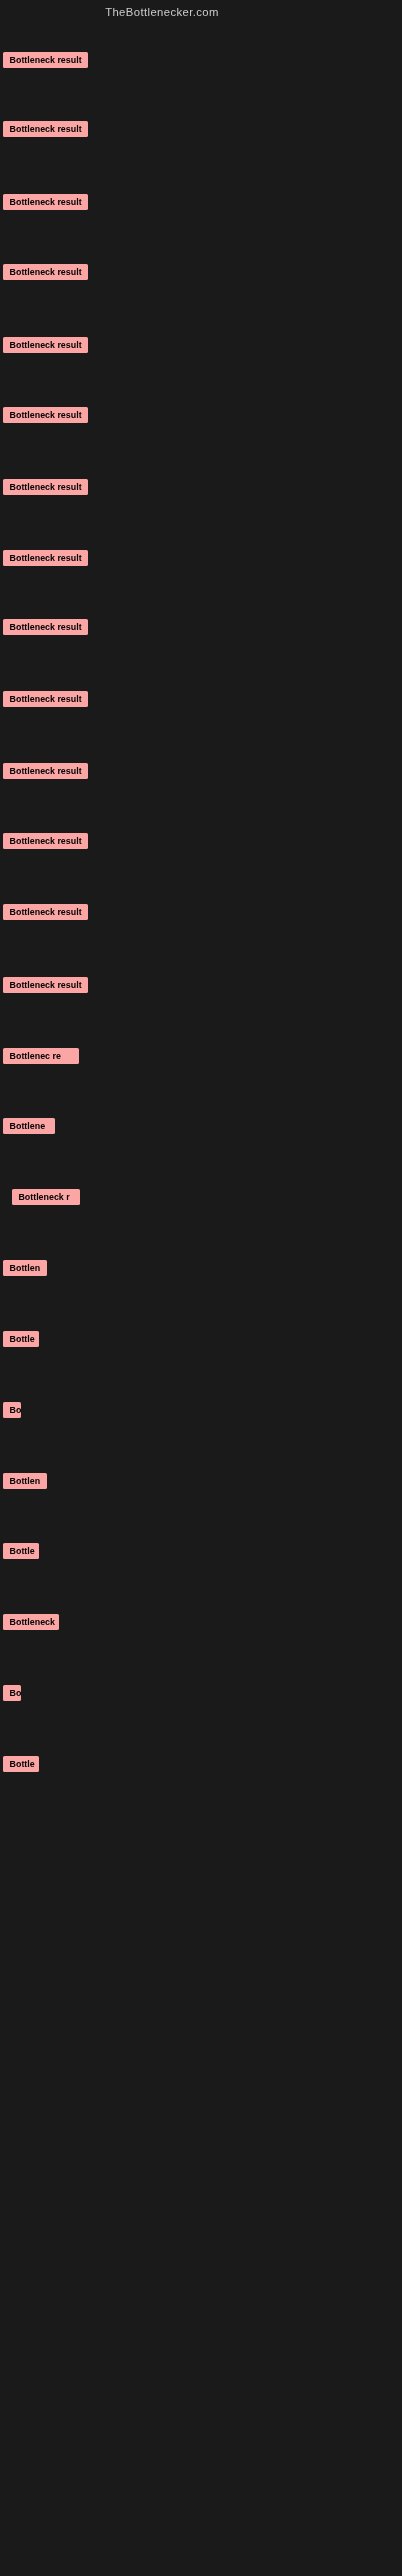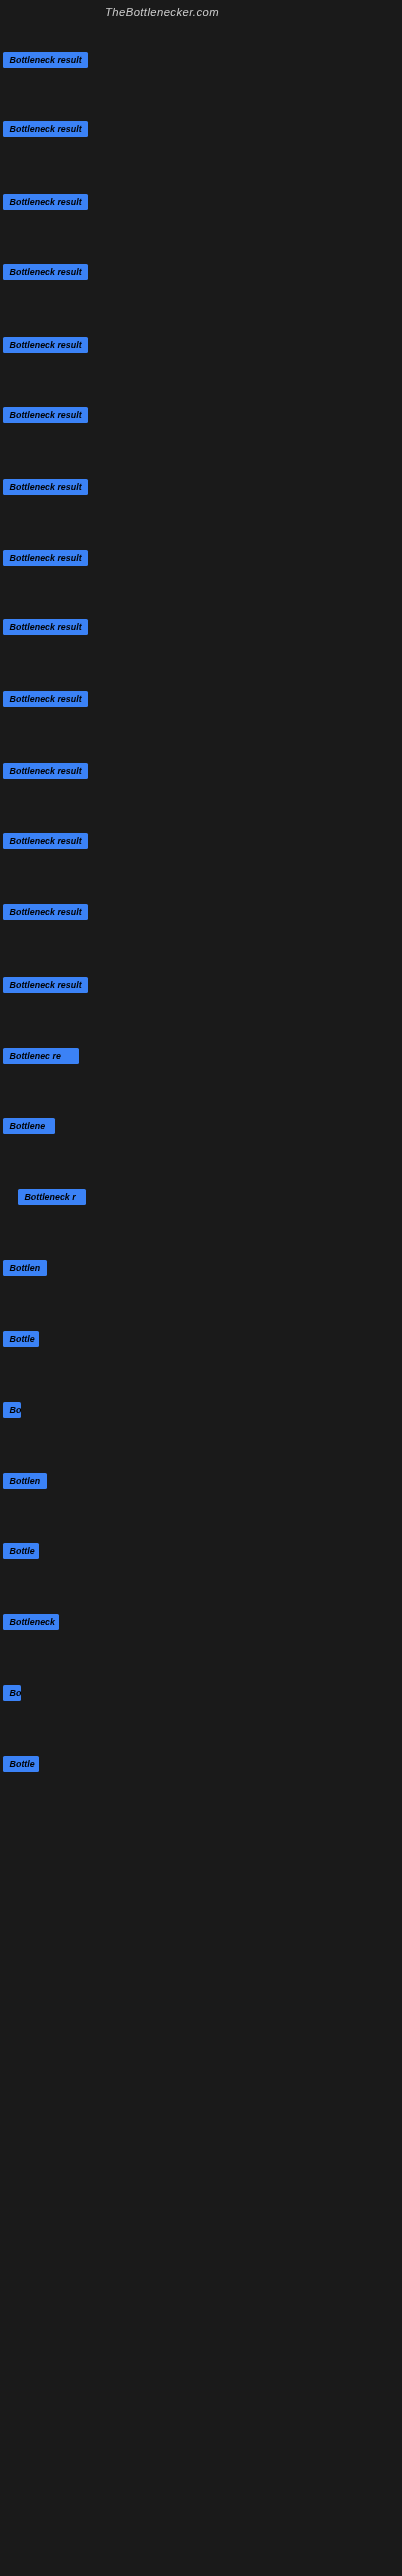--- a/index.html
+++ b/index.html
@@ -19,55 +19,55 @@
     .site-title {
       text-align: center;
       color: #cccccc;
       font-size: 11.3px;
       padding: 6.4px 0 3.2px 0;
       letter-spacing: 0.4px;
     }
 
     .bottleneck-badge {
       display: inline-block;
-      background-color: #3b82f6;
+      background-color: #fca5a5;
       color: #000000;
       font-size: 8.9px;
       font-weight: bold;
       padding: 3.2px 6.4px;
       border-radius: 1.6px;
       white-space: nowrap;
       overflow: hidden;
     }
   </style>
 </head>
 <body>
 
-<div style="position: relative; width: 324px; min-height: 2576px; font-style: italic;">
+<div style="position: relative; width: 324px; min-height: 2576px;">
   <div class="site-title">TheBottlenecker.com</div>
 
   <div id="items-container" style="position: relative;">
   <div style="position: relative; height: 1852px;">
         <div style="position: absolute; top: 30px; left: 3.2px;"><div class="bottleneck-badge">Bottleneck result</div></div>
         <div style="position: absolute; top: 99px; left: 3.2px;"><div class="bottleneck-badge">Bottleneck result</div></div>
         <div style="position: absolute; top: 172px; left: 3.2px;"><div class="bottleneck-badge">Bottleneck result</div></div>
         <div style="position: absolute; top: 242px; left: 3.2px;"><div class="bottleneck-badge">Bottleneck result</div></div>
         <div style="position: absolute; top: 315px; left: 3.2px;"><div class="bottleneck-badge">Bottleneck result</div></div>
         <div style="position: absolute; top: 385px; left: 3.2px;"><div class="bottleneck-badge">Bottleneck result</div></div>
         <div style="position: absolute; top: 457px; left: 3.2px;"><div class="bottleneck-badge">Bottleneck result</div></div>
         <div style="position: absolute; top: 528px; left: 3.2px;"><div class="bottleneck-badge">Bottleneck result</div></div>
         <div style="position: absolute; top: 597px; left: 3.2px;"><div class="bottleneck-badge">Bottleneck result</div></div>
         <div style="position: absolute; top: 669px; left: 3.2px;"><div class="bottleneck-badge">Bottleneck result</div></div>
         <div style="position: absolute; top: 741px; left: 3.2px;"><div class="bottleneck-badge">Bottleneck result</div></div>
         <div style="position: absolute; top: 811px; left: 3.2px;"><div class="bottleneck-badge">Bottleneck result</div></div>
         <div style="position: absolute; top: 882px; left: 3.2px;"><div class="bottleneck-badge">Bottleneck result</div></div>
         <div style="position: absolute; top: 955px; left: 3.2px;"><div class="bottleneck-badge">Bottleneck result</div></div>
         <div style="position: absolute; top: 1026px; left: 3.2px;"><div class="bottleneck-badge" style="width: 76px; overflow: hidden;">Bottlenec re</div></div>
         <div style="position: absolute; top: 1096px; left: 3.2px;"><div class="bottleneck-badge" style="width: 52px; overflow: hidden;">Bottlene</div></div>
-        <div style="position: absolute; top: 1167px; left: 18px;"><div class="bottleneck-badge" style="width: 68px; overflow: hidden;">Bottleneck r</div></div>
+        <div style="position: absolute; top: 1167px; left: 12px;"><div class="bottleneck-badge" style="width: 68px; overflow: hidden;">Bottleneck r</div></div>
         <div style="position: absolute; top: 1238px; left: 3.2px;"><div class="bottleneck-badge" style="width: 44px; overflow: hidden;">Bottlen</div></div>
         <div style="position: absolute; top: 1309px; left: 3.2px;"><div class="bottleneck-badge" style="width: 36px; overflow: hidden;">Bottle</div></div>
         <div style="position: absolute; top: 1380px; left: 3.2px;"><div class="bottleneck-badge" style="width: 17.7px; overflow: hidden;">Bo</div></div>
         <div style="position: absolute; top: 1451px; left: 3.2px;"><div class="bottleneck-badge" style="width: 44px; overflow: hidden;">Bottlen</div></div>
         <div style="position: absolute; top: 1521px; left: 3.2px;"><div class="bottleneck-badge" style="width: 36px; overflow: hidden;">Bottle</div></div>
         <div style="position: absolute; top: 1592px; left: 3.2px;"><div class="bottleneck-badge" style="width: 56px; overflow: hidden;">Bottleneck</div></div>
         <div style="position: absolute; top: 1663px; left: 3.2px;"><div class="bottleneck-badge" style="width: 17.7px; overflow: hidden;">Bo</div></div>
         <div style="position: absolute; top: 1734px; left: 3.2px;"><div class="bottleneck-badge" style="width: 36px; overflow: hidden;">Bottle</div></div>
       </div>
     </div>

